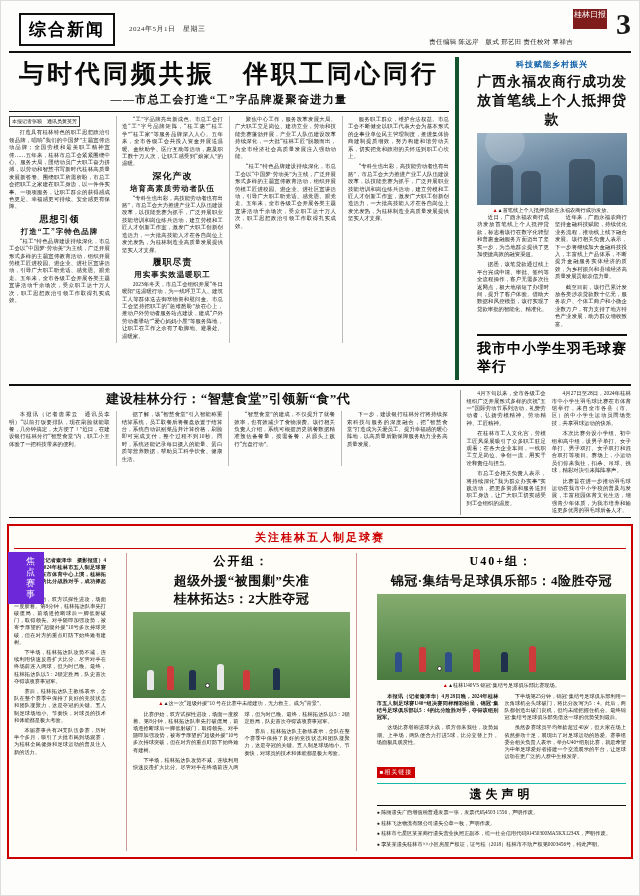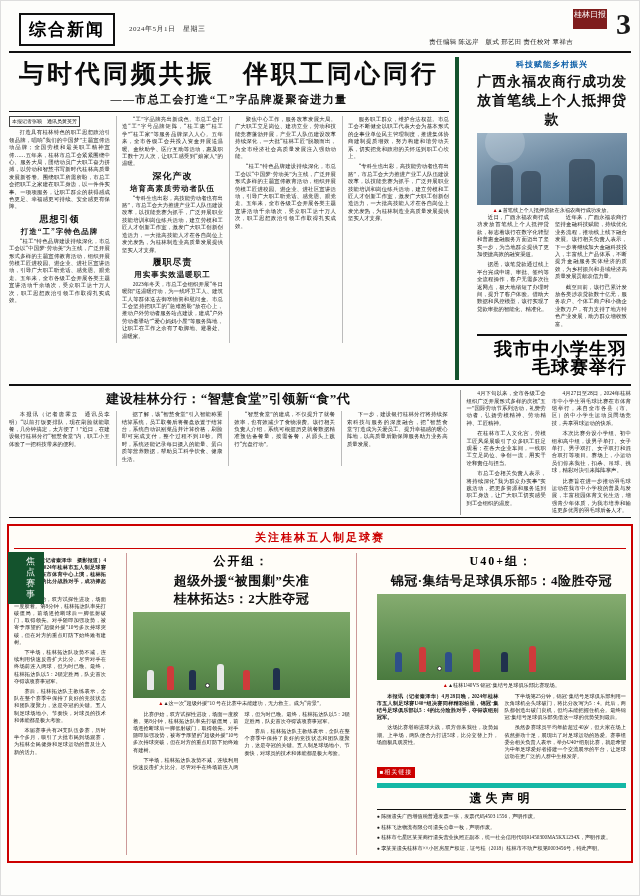--- a/index.html
+++ b/index.html
@@ -188,22 +188,22 @@
     text-align: justify;
     color: #1a1a1a;
     column-count: 2;
     column-gap: 6px;
   }
   .r-body p { margin: 0 0 3px 0; text-indent: 2em; }
 
   .hr-thick { border-top: 2px solid #111; margin: 6px 0 4px 0; }
 
   .r-head2 {
-    text-align: right;
-    font-size: 18px;
+    text-align: left;
+    font-size: 14px;
     font-weight: bold;
     line-height: 18px;
     letter-spacing: 1px;
     margin: 4px 0 4px 0;
   }
 
   
   .midband {
     margin: 4px 8px 0 8px;
     border-top: 2px solid #111;
@@ -228,21 +228,21 @@
     margin: 6px 6px 0 6px;
     border: 2px solid #c00;
     padding: 4px 5px 6px 5px;
     position: relative;
     background: #fffdf8;
   }
   .sports-tab {
     position: absolute;
     left: -1px; top: 26px;
     width: 18px;
-    background: #14532d;
+    background: #6d28d9;
     color: #fff;
     font-size: 9px;
     text-align: center;
     padding: 4px 18px;
     line-height: 11px;
     letter-spacing: 1px;
   }
   .sports-banner {
     text-align: center;
     font-size: 11px;
@@ -305,21 +305,21 @@
   }
   .sp-body p { margin: 0 0 3px 0; text-indent: 2em; }
   .sp-lead { font-weight: bold; }
   .two-col { column-count: 2; column-gap: 6px; }
 
   .notice-title {
     text-align: center;
     font-size: 12px;
     font-weight: bold;
     letter-spacing: 4px;
-    border-top: 5px solid #14b8a6;
+    border-top: 1px solid #14b8a6;
     border-bottom: 1px solid #111;
     margin-top: 5px;
     padding: 2px 0;
   }
   .notice-body {
     font-size: 5.2px;
     line-height: 7.4px;
     margin-top: 3px;
     color: #1a1a1a;
   }

